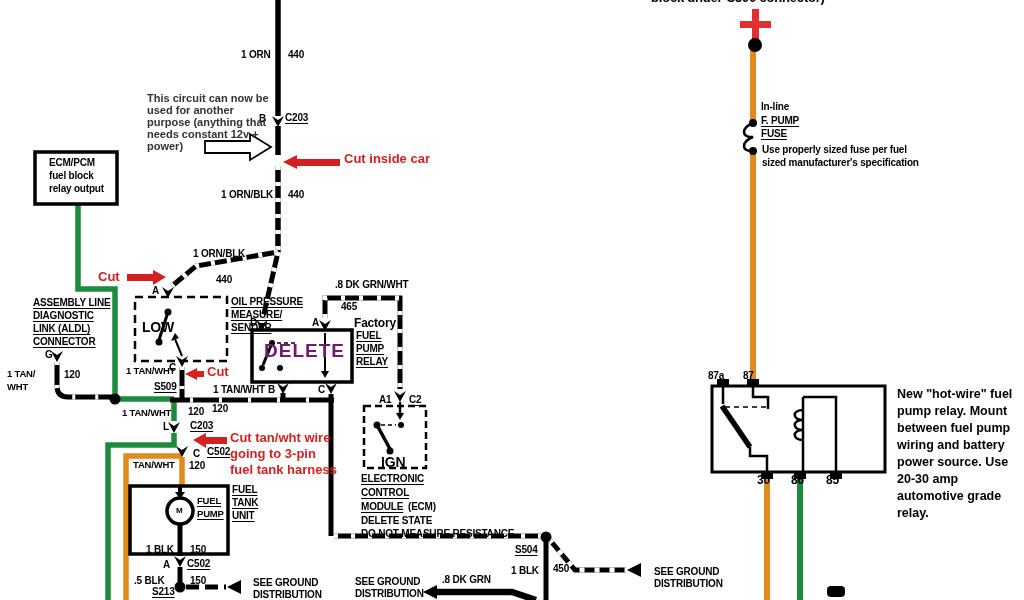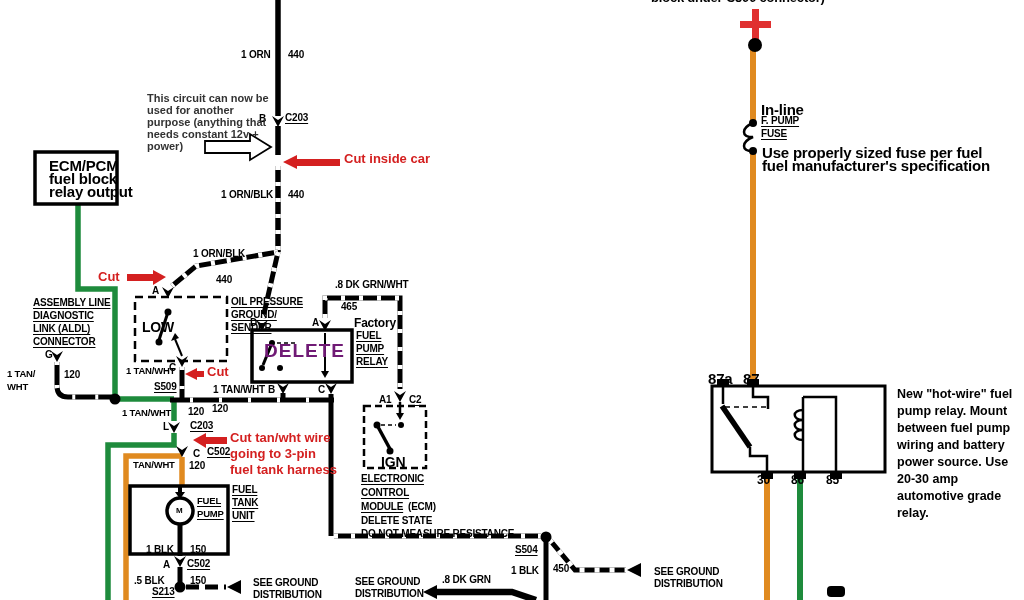--- a/index.html
+++ b/index.html
@@ -1,21 +1,21 @@
 <!DOCTYPE html>
 <html><head>
 <meta charset="utf-8">
 <style>
   html,body{margin:0;padding:0;background:#fff;}
   #stage{position:relative;width:1024px;height:600px;background:#fff;overflow:hidden;
          font-family:"Liberation Sans",sans-serif;}
   #wires{position:absolute;left:0;top:0;z-index:1;}
   .lbl{position:absolute;font:bold 10px/1.15 "Liberation Sans",sans-serif;color:#000;
        white-space:nowrap;z-index:3;letter-spacing:-0.2px;}
-  .s9{font-size:14px}.s95{font-size:9.5px}.s11{font-size:15px}.s12{font-size:12px}.s13{font-size:13px}
+  .s9{font-size:14px}.s95{font-size:9.5px}.s11{font-size:10px}.s12{font-size:12px}.s13{font-size:13px}
   .u{text-decoration:underline;text-underline-offset:2px;}
   .red{color:#d42020;font-size:13px;letter-spacing:0;}
   .redsm{color:#d42020;font-size:13px;letter-spacing:0;}
   .note{font-weight:700;color:#333;font-size:11px;letter-spacing:0;}
   .delete-txt{color:#701a75;font-size:19px;font-weight:bold;letter-spacing:1px;}
   .bignote{font-size:12.5px;letter-spacing:0;}
 </style>
 </head>
 <body>
 
@@ -217,21 +217,21 @@
 <div class="lbl u" style="left:33px;top:310px">DIAGNOSTIC</div>
 <div class="lbl u" style="left:33px;top:323px">LINK (ALDL)</div>
 <div class="lbl u" style="left:33px;top:336px">CONNECTOR</div>
 <div class="lbl" style="left:45px;top:349px">G</div>
 <div class="lbl s95" style="left:7px;top:369px">1 TAN/</div>
 <div class="lbl s95" style="left:7px;top:382px">WHT</div>
 <div class="lbl" style="left:64px;top:369px">120</div>
 
 <div class="lbl" style="left:152px;top:285px">A</div>
 <div class="lbl u" style="left:231px;top:296px">OIL PRESSURE</div>
-<div class="lbl u" style="left:231px;top:309px">GROUND/</div>
+<div class="lbl u" style="left:231px;top:309px">MEASURE/</div>
 <div class="lbl u" style="left:231px;top:322px">SENDER</div>
 <div class="lbl s9" style="left:142px;top:319px">LOW</div>
 <div class="lbl" style="left:169px;top:362px">C</div>
 <div class="lbl s95" style="left:126px;top:366px">1 TAN/WHT</div>
 <div class="lbl red" style="left:207px;top:365px">Cut</div>
 <div class="lbl u" style="left:154px;top:381px">S509</div>
 
 <div class="lbl" style="left:250px;top:317px">D</div>
 <div class="lbl" style="left:312px;top:317px">A</div>
 <div class="lbl delete-txt" style="left:264px;top:340px;z-index:4">DELETE</div>
@@ -291,21 +291,21 @@
 <div class="lbl u" style="left:515px;top:544px">S504</div>
 <div class="lbl" style="left:511px;top:565px">1 BLK</div>
 <div class="lbl" style="left:553px;top:563px">450</div>
 <div class="lbl" style="left:442px;top:574px">.8 DK GRN</div>
 
 <div class="lbl s13" style="left:651px;top:-9px">block under C500 connector)</div>
 <div class="lbl s11" style="left:761px;top:101px">In-line</div>
 <div class="lbl u" style="left:761px;top:115px">F. PUMP</div>
 <div class="lbl u" style="left:761px;top:128px">FUSE</div>
 <div class="lbl s11" style="left:762px;top:144px">Use properly sized fuse per fuel</div>
-<div class="lbl s11" style="left:762px;top:157px">fuel manufacturer's specification</div>
+<div class="lbl s11" style="left:762px;top:157px">sized manufacturer's specification</div>
 
 <div class="lbl s11" style="left:708px;top:370px">87a</div>
 <div class="lbl s11" style="left:743px;top:370px">87</div>
 <div class="lbl s12" style="left:757px;top:474px">30</div>
 <div class="lbl s12" style="left:791px;top:474px">86</div>
 <div class="lbl s12" style="left:826px;top:474px">85</div>
 <div class="lbl bignote" style="left:897px;top:387px">New "hot-wire" fuel</div>
 <div class="lbl bignote" style="left:897px;top:404px">pump relay.  Mount</div>
 <div class="lbl bignote" style="left:897px;top:421px">between fuel pump</div>
 <div class="lbl bignote" style="left:897px;top:438px">wiring and battery</div>

